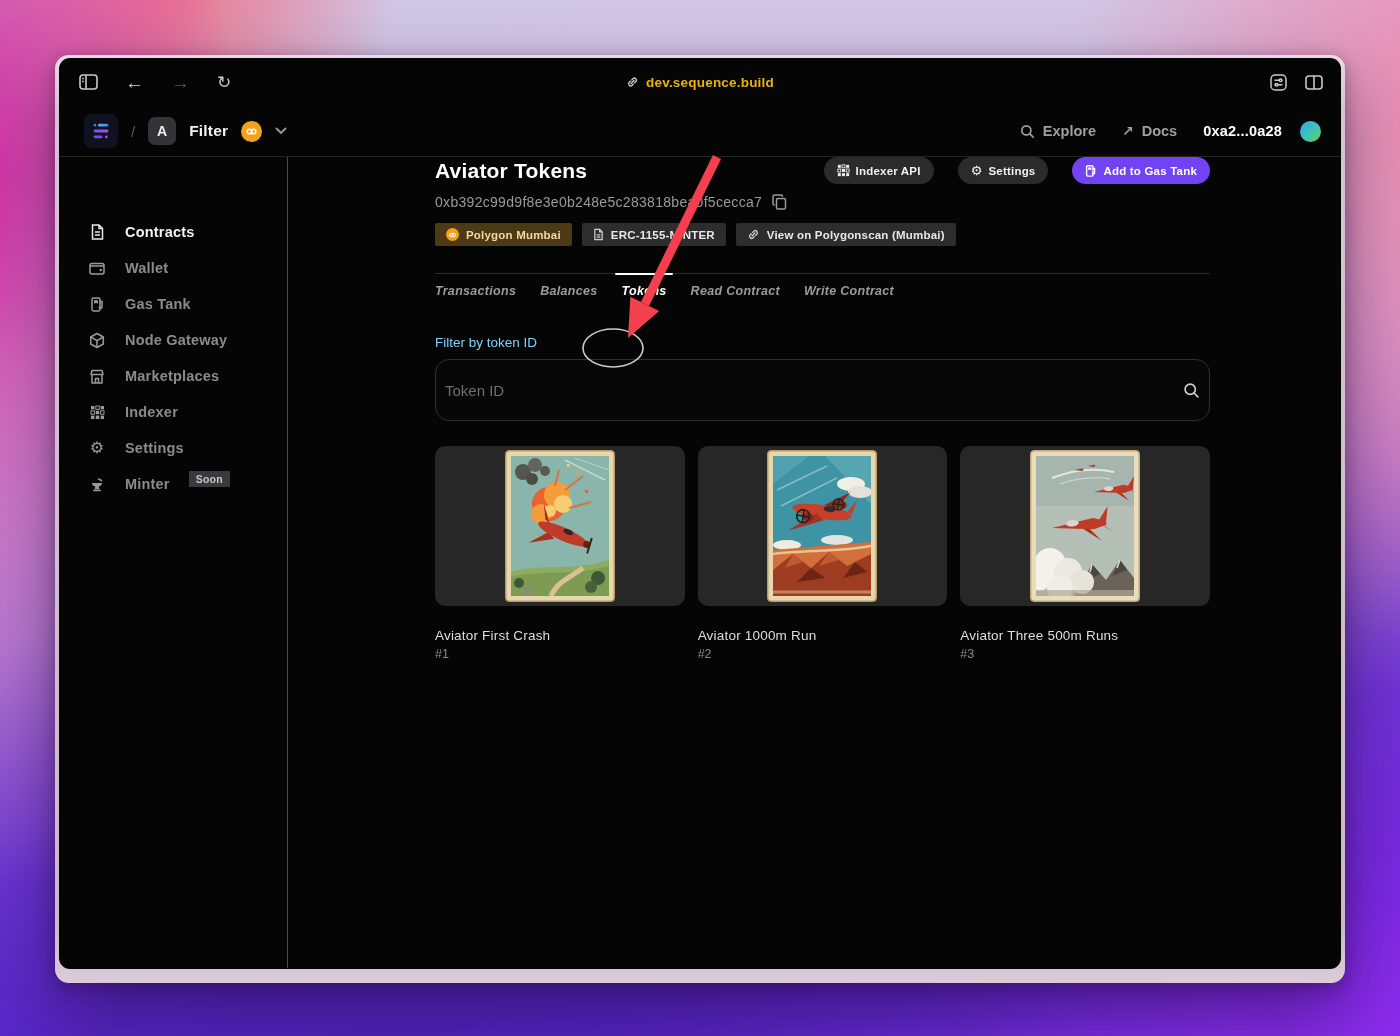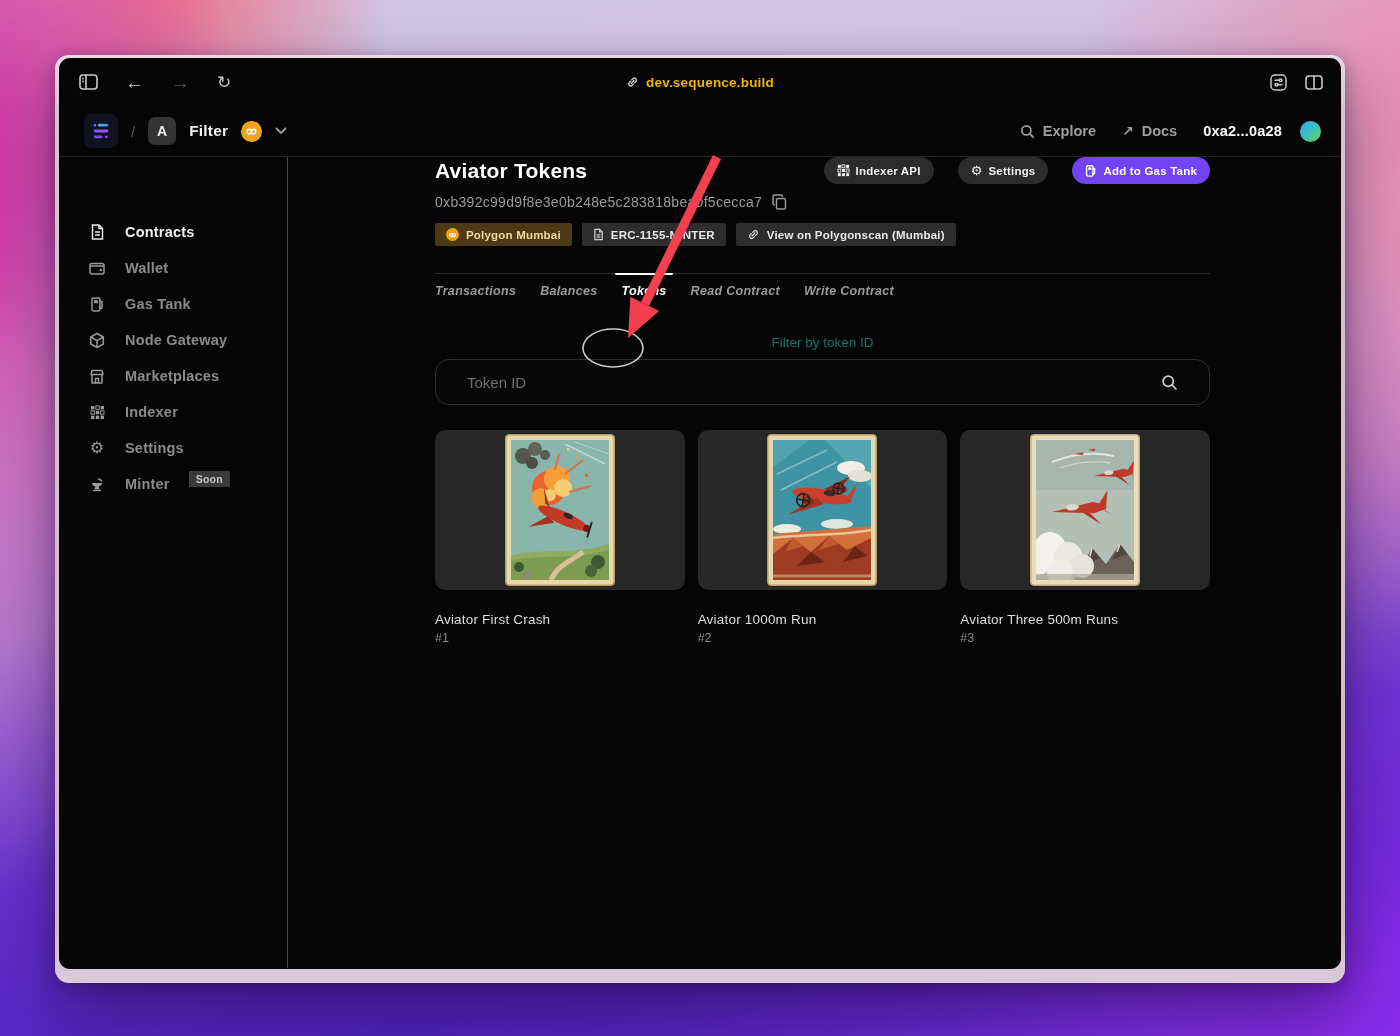--- a/index.html
+++ b/index.html
@@ -116,24 +116,24 @@
   }
   
   .tabs { margin-top:27px; border-top:1px solid #2a2a2b; padding-top:10px; display:flex; gap:24px; }
   .tab {
     position:relative; background:none; border:none; font-family:inherit; cursor:pointer;
     color:#9b9b9b; font-size:12.5px; font-weight:700; letter-spacing:.3px; padding:0;font-style:italic;
   }
   .tab.active { color:#ffffff; }
   .tab-indicator { position:absolute; top:-11px; left:-6px; right:-6px; height:2px; background:#ffffff; border-radius:1px; }
   
-  .filter-label { margin-top:37px; color:#0f766e; font-size:13.5px;text-align:center; }
+  .filter-label { margin-top:37px; color:#7dd3fc; font-size:13.5px; }
   .search-wrap {
-    margin-top:9px; height:46px; border:1px solid #303031; border-radius:14px;
-    display:flex; align-items:center; padding:0 31px; background:rgba(255,255,255,.012);
+    margin-top:9px; height:62px; border:1px solid #303031; border-radius:14px;
+    display:flex; align-items:center; padding:0 9px; background:rgba(255,255,255,.012);
   }
   .search-wrap input {
     flex:1; background:transparent; border:none; outline:none; color:#e0e0e0;
     font-size:15px; font-family:inherit;
   }
   .search-wrap input::placeholder { color:#6f6f6f; }
   .search-ic { color:#cfcfcf; display:flex; }
   
   .token-grid { margin-top:25px; display:grid; grid-template-columns:repeat(3,1fr); gap:13px; }
   .token-card {

